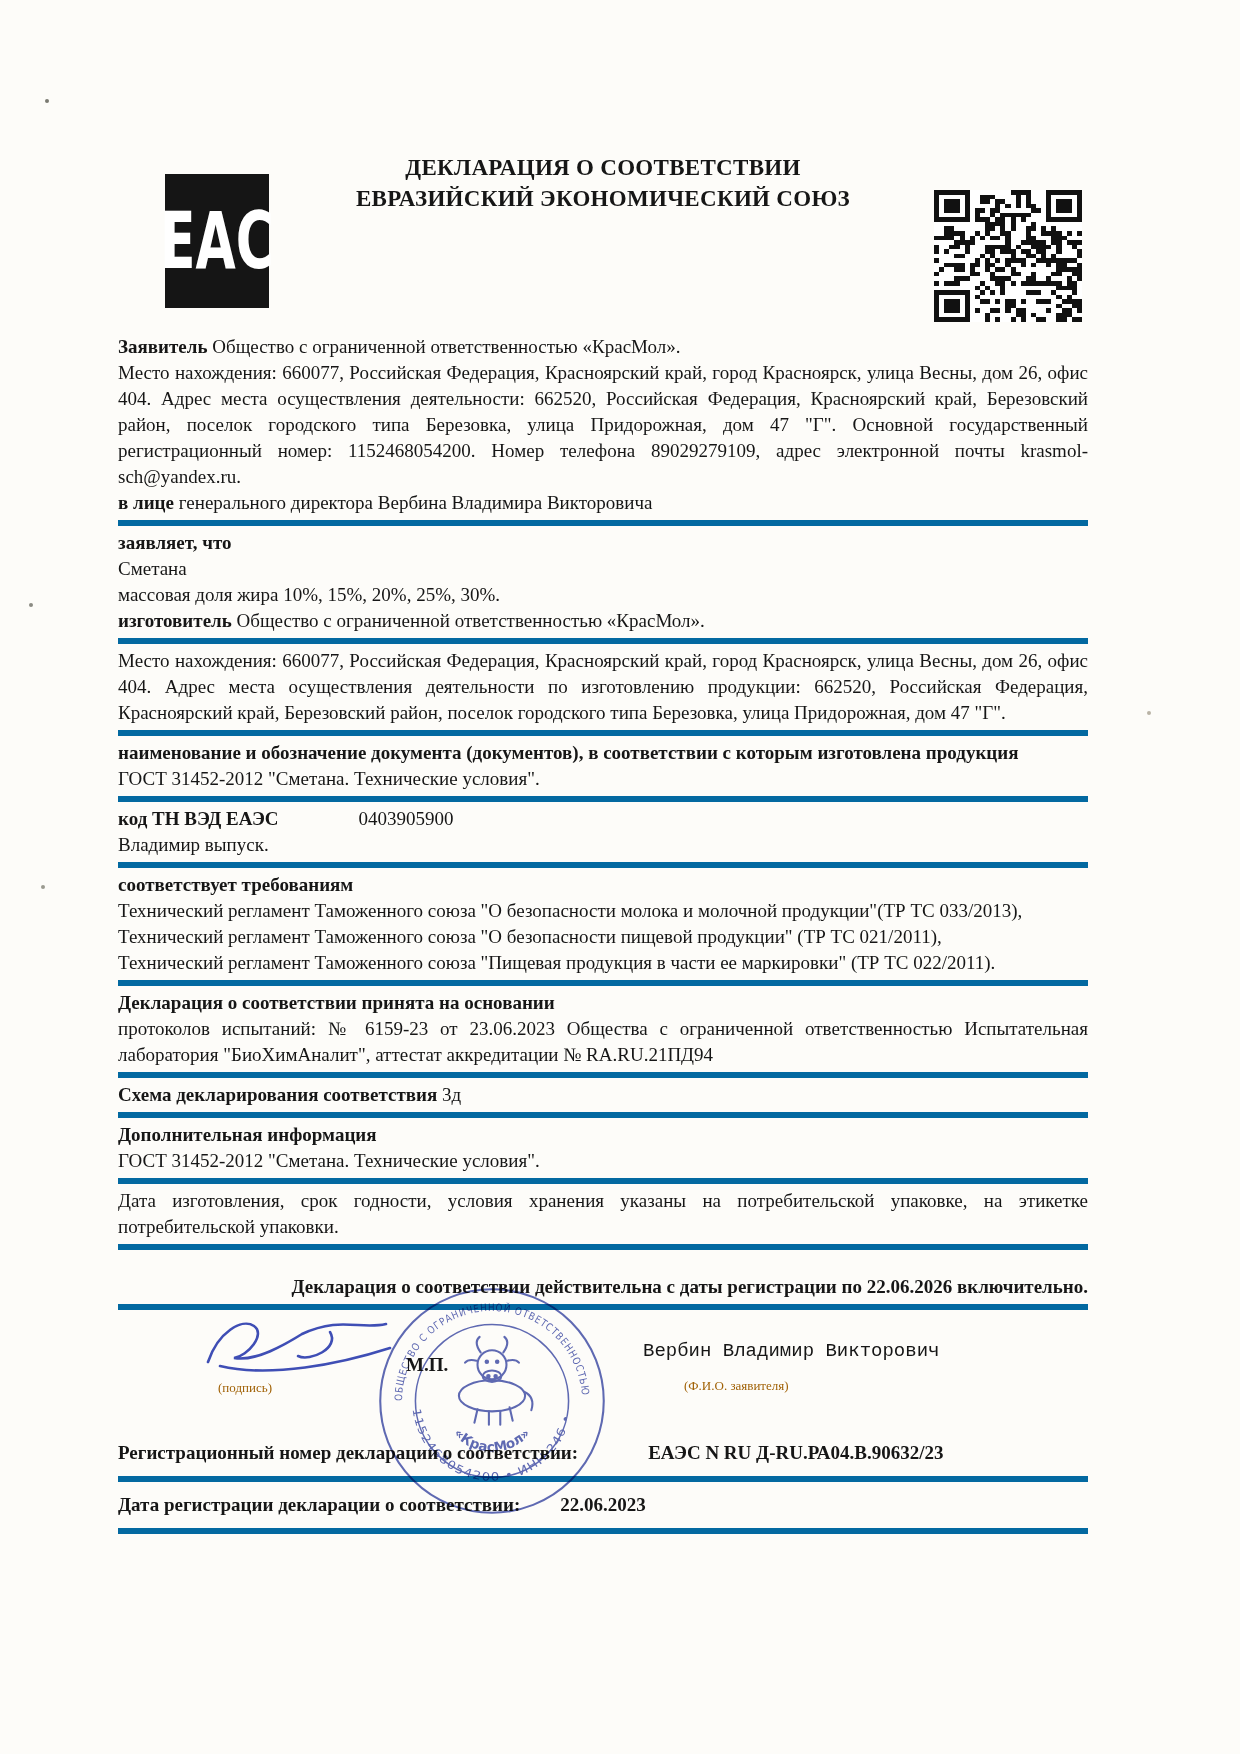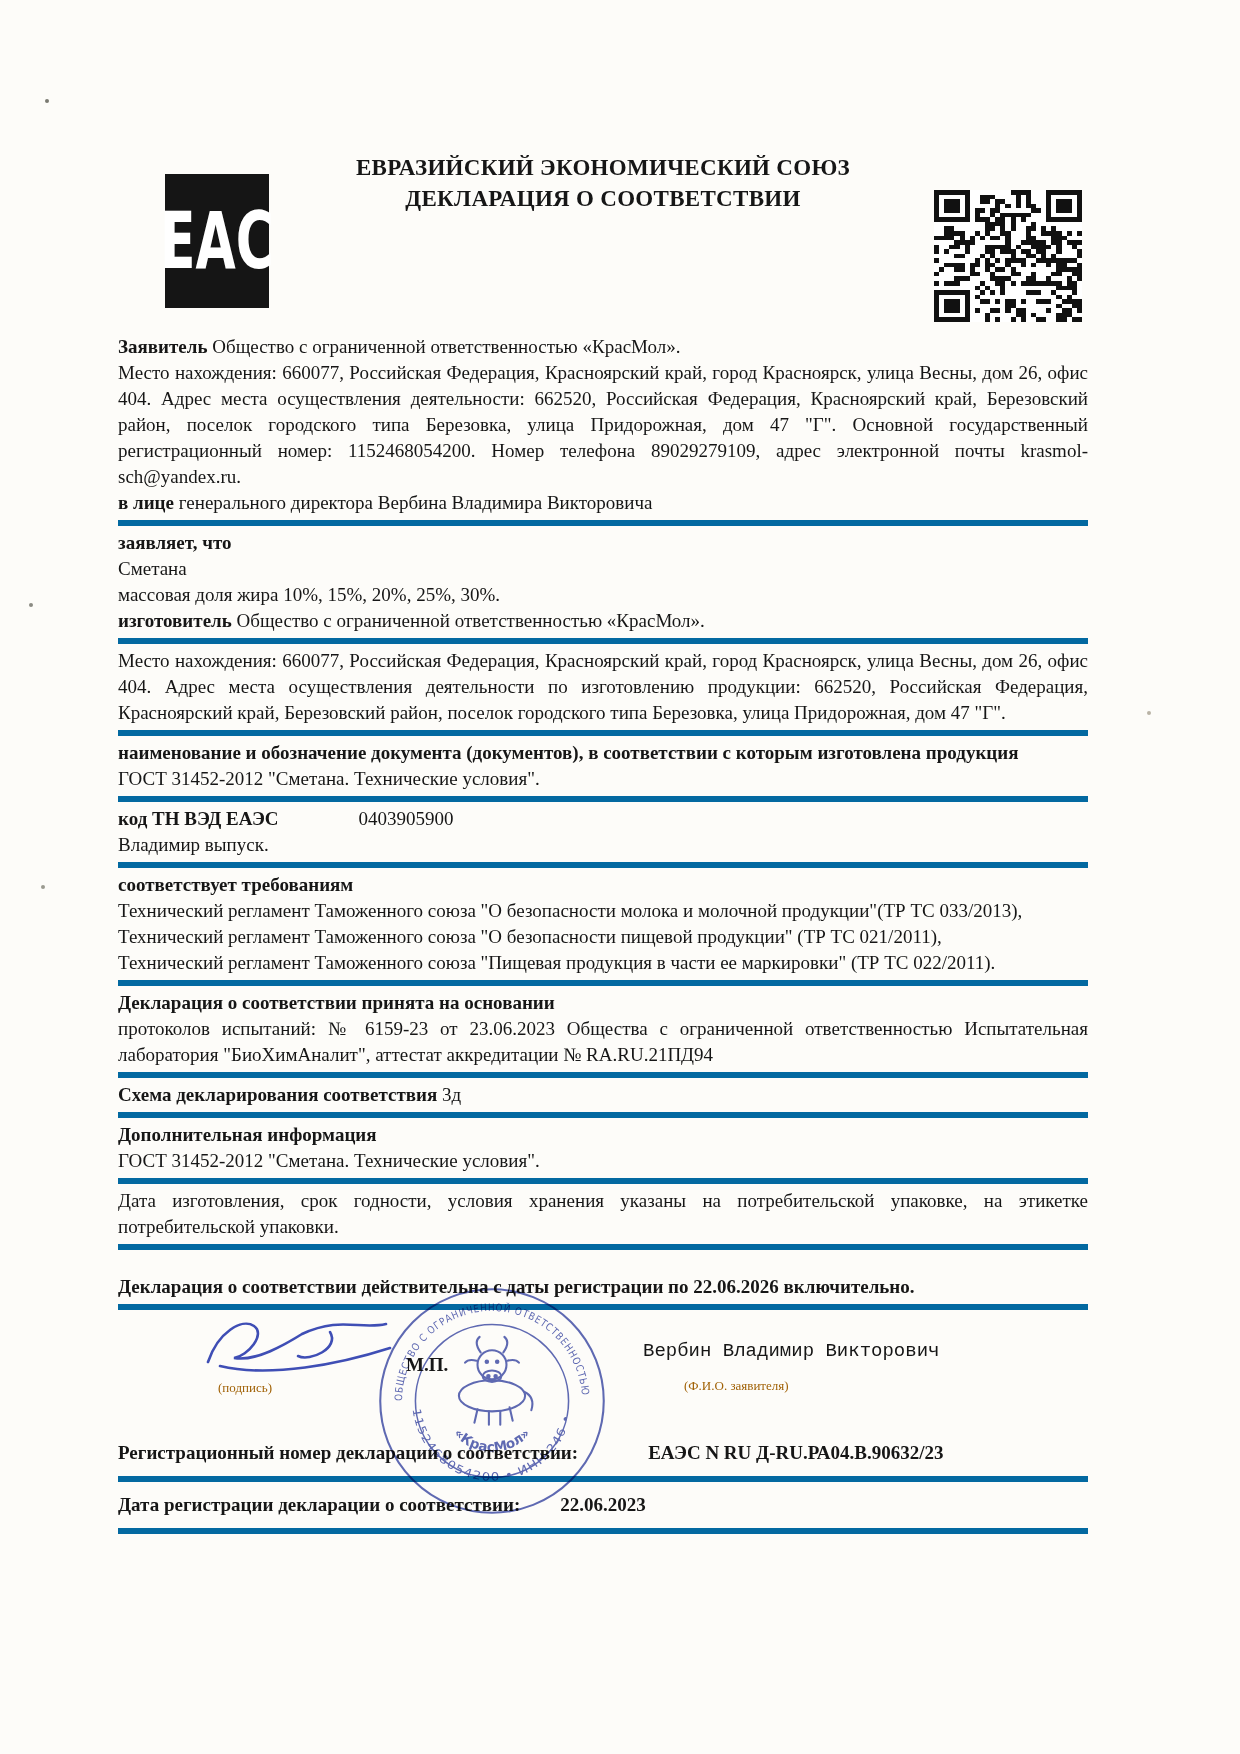--- a/index.html
+++ b/index.html
@@ -23,21 +23,21 @@
   .eac span{
     color:#ffffff;font-family:"DejaVu Sans","Liberation Sans",sans-serif;font-weight:bold;
     font-size:52px;transform:scaleY(1.5);letter-spacing:0px;
   }
   .title{text-align:center;padding-top:16px;font-weight:bold;font-size:23px;line-height:31px;letter-spacing:.3px;}
   .qr{position:absolute;right:6px;top:54px;width:148px;height:132px;}
   .qr svg{width:100%;height:100%;display:block;}
 
   .tnved-val{margin-left:80px;}
 
-  .validity{margin-top:24px;font-weight:bold;}
+  .validity{margin-top:24px;font-weight:bold;text-align:right;}
 
   
   .sign-area{position:relative;height:116px;}
   .signature-svg{position:absolute;left:72px;top:-10px;width:210px;height:80px;}
   .cap{font-size:13px;line-height:15px;color:#a16207;}
   .cap-sign{position:absolute;left:100px;top:66px;}
   .mp{position:absolute;left:288px;top:38px;font-weight:bold;}
   .fio{position:absolute;left:525px;top:24px;font-family:Liberation Mono, monospace;}
   .cap-fio{position:absolute;left:566px;top:64px;}
   .stamp{
@@ -60,22 +60,22 @@
 <div class="page">
   <div class="specks"></div>
 
   <div class="content">
 
     <div class="header">
       <div class="eac">
         <span>ЕАС</span>
       </div>
       <div class="title">
+        <div>ДЕКЛАРАЦИЯ О СООТВЕТСТВИИ</div>
         <div>ЕВРАЗИЙСКИЙ ЭКОНОМИЧЕСКИЙ СОЮЗ</div>
-        <div>ДЕКЛАРАЦИЯ О СООТВЕТСТВИИ</div>
       </div>
       <div class="qr">
         <svg viewBox="0 0 29 29" preserveAspectRatio="none" shape-rendering="crispEdges">
           <rect x="0" y="0" width="29" height="29" fill="#ffffff"></rect>
         <rect x="15" y="0" width="1" height="1" fill="#111"></rect>
             <rect x="16" y="0" width="1" height="1" fill="#111"></rect>
             <rect x="17" y="0" width="1" height="1" fill="#111"></rect>
             <rect x="18" y="0" width="1" height="1" fill="#111"></rect>
             <rect x="9" y="1" width="1" height="1" fill="#111"></rect>
             <rect x="10" y="1" width="1" height="1" fill="#111"></rect>

